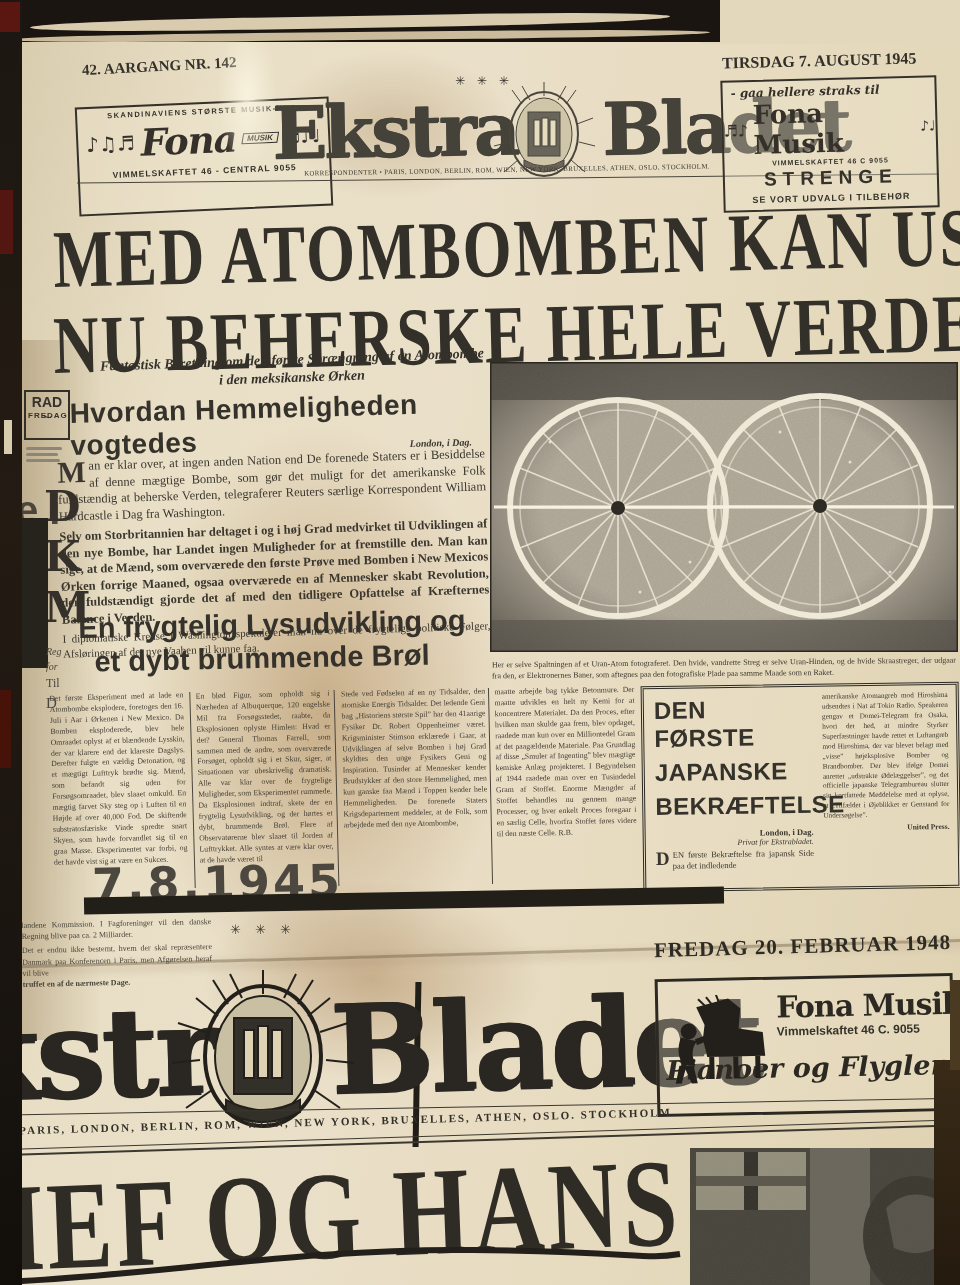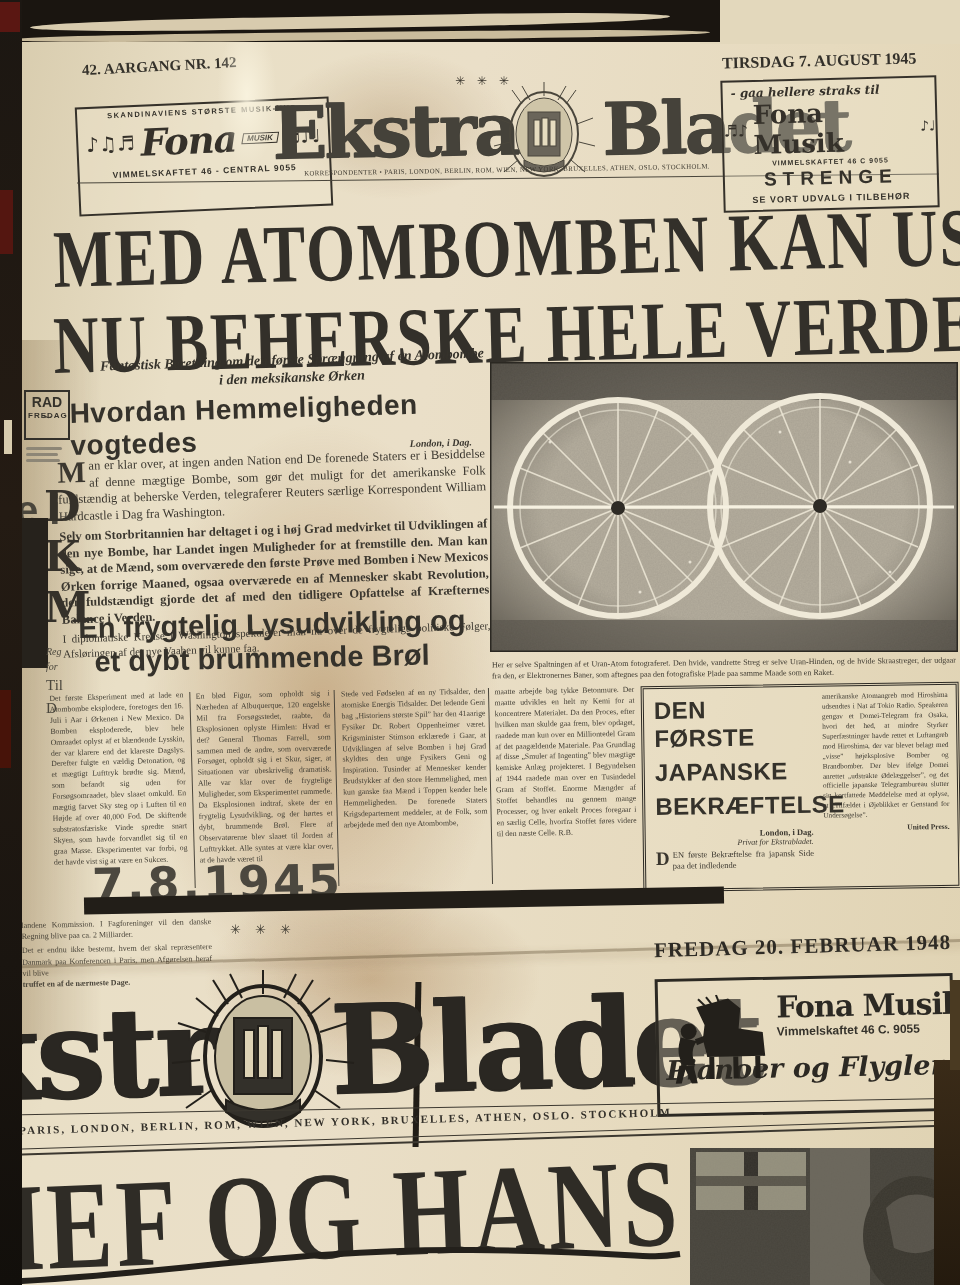--- a/index.html
+++ b/index.html
@@ -311,21 +311,21 @@
     <div class="abs" style="left:-6px;top:448px;font-size:40px;font-weight:bold;font-family:'Liberation Sans',sans-serif;color:#4a463c;">e i</div>
     <div class="abs" style="left:22px;top:442px;width:40px;font-size:42px;font-weight:bold;font-family:'DejaVu Serif',serif;color:#35312a;line-height:1.2;">
       <div>D</div>
       <div>K</div>
       <div>M</div>
     </div>
     <div class="abs" style="left:-4px;top:478px;width:30px;height:150px;background:#26221c;"></div>
     <div class="abs" style="left:24px;top:604px;font-size:10px;font-style:italic;color:#4a463c;line-height:1.5;">
       <div>Reg</div>
       <div>for</div>
-      <div style="font-size:15px;font-style:normal;">Til</div>
+      <div style="font-size:12px;font-style:normal;">Til</div>
       <div style="font-size:15px;font-style:normal;">D</div>
     </div>
   </div>
 
   <div class="edge-strip"></div>
   <div class="top-band"></div>
   <div class="top-band-right"></div>
   <div class="paper-sliver" style="left:30px;top:16px;width:640px;height:12px;transform:rotate(-1deg);"></div>
   <div class="paper-sliver" style="left:10px;top:32px;width:700px;height:8px;transform:rotate(-0.6deg);background:#c9bb9c;"></div>
   <div class="red-bit" style="left:0;top:2px;width:20px;height:30px;background:#5a1712;"></div>

